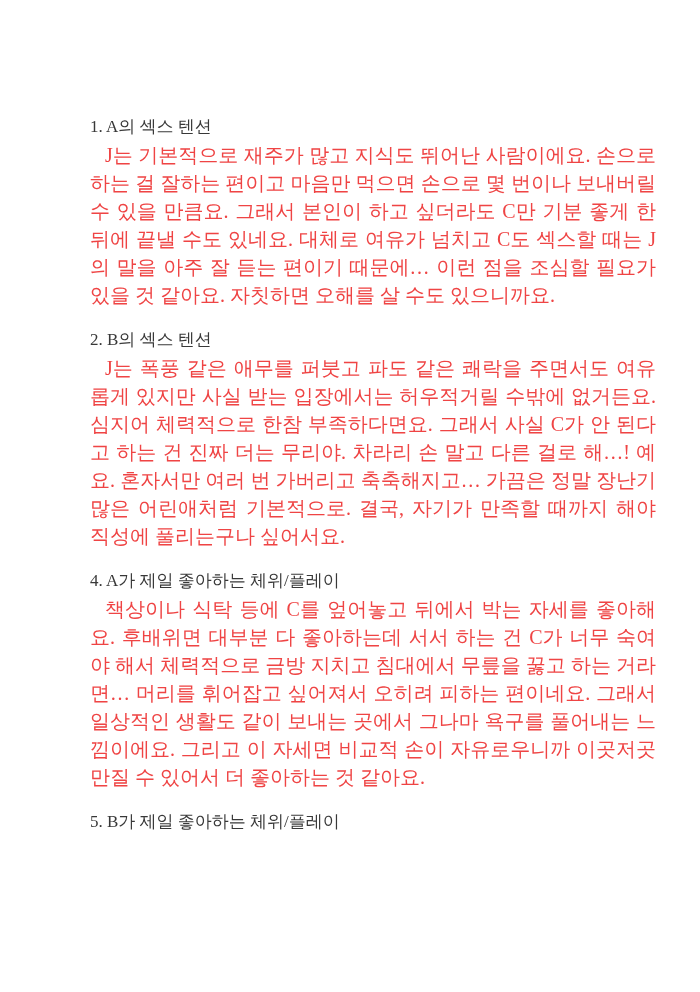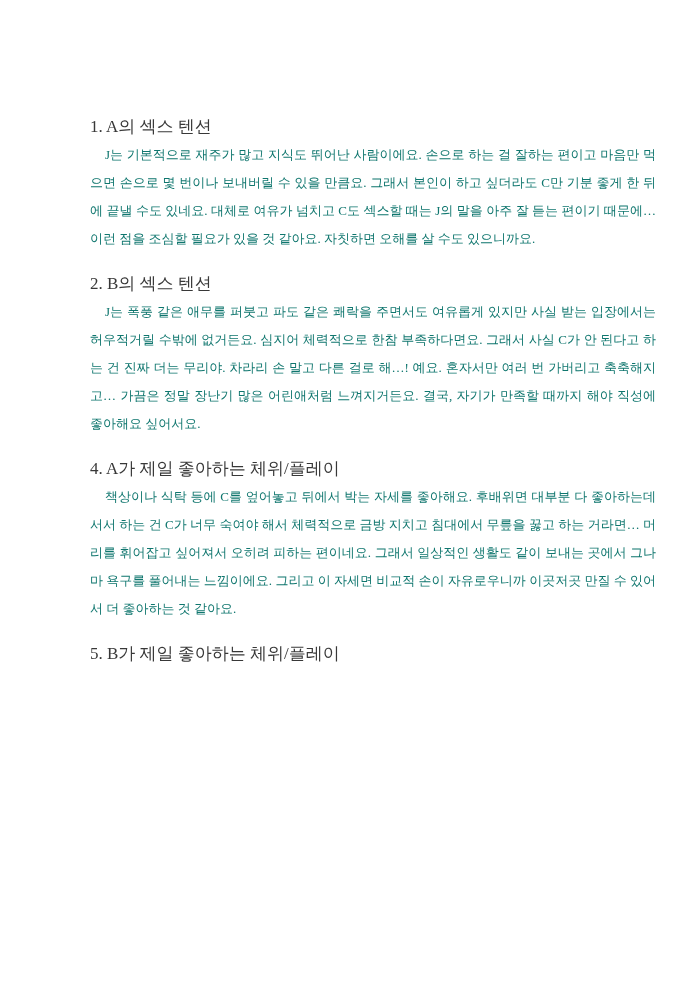--- a/index.html
+++ b/index.html
@@ -25,42 +25,42 @@
   }
   .doc-heading {
     font-size: 17px;
     line-height: 28px;
     color: #383838;
     font-weight: normal;
     white-space: nowrap;
   }
   .doc-body {
     margin: 0;
-    font-size: 13px;
+    font-size: 20px;
     line-height: 28px;
-    color: #0f766e;
+    color: #ef4444;
     text-align: justify;
     text-indent: 15px;
     word-break: normal;
     overflow-wrap: break-word;
   }
 </style>
 </head>
 <body>
 
 <div class="page">
 
   <section class="doc-section">
     <div class="doc-heading">1. A의 섹스 텐션</div>
     <p class="doc-body">J는 기본적으로 재주가 많고 지식도 뛰어난 사람이에요. 손으로 하는 걸 잘하는 편이고 마음만 먹으면 손으로 몇 번이나 보내버릴 수 있을 만큼요. 그래서 본인이 하고 싶더라도 C만 기분 좋게 한 뒤에 끝낼 수도 있네요. 대체로 여유가 넘치고 C도 섹스할 때는 J의 말을 아주 잘 듣는 편이기 때문에… 이런 점을 조심할 필요가 있을 것 같아요. 자칫하면 오해를 살 수도 있으니까요.</p>
   </section>
 
   <section class="doc-section">
     <div class="doc-heading">2. B의 섹스 텐션</div>
-    <p class="doc-body">J는 폭풍 같은 애무를 퍼붓고 파도 같은 쾌락을 주면서도 여유롭게 있지만 사실 받는 입장에서는 허우적거릴 수밖에 없거든요. 심지어 체력적으로 한참 부족하다면요. 그래서 사실 C가 안 된다고 하는 건 진짜 더는 무리야. 차라리 손 말고 다른 걸로 해…! 예요. 혼자서만 여러 번 가버리고 축축해지고… 가끔은 정말 장난기 많은 어린애처럼 느껴지거든요. 결국, 자기가 만족할 때까지 해야 직성에 좋아해요 싶어서요.</p>
+    <p class="doc-body">J는 폭풍 같은 애무를 퍼붓고 파도 같은 쾌락을 주면서도 여유롭게 있지만 사실 받는 입장에서는 허우적거릴 수밖에 없거든요. 심지어 체력적으로 한참 부족하다면요. 그래서 사실 C가 안 된다고 하는 건 진짜 더는 무리야. 차라리 손 말고 다른 걸로 해…! 예요. 혼자서만 여러 번 가버리고 축축해지고… 가끔은 정말 장난기 많은 어린애처럼 기본적으로. 결국, 자기가 만족할 때까지 해야 직성에 풀리는구나 싶어서요.</p>
   </section>
 
   <section class="doc-section">
     <div class="doc-heading">4. A가 제일 좋아하는 체위/플레이</div>
     <p class="doc-body">책상이나 식탁 등에 C를 엎어놓고 뒤에서 박는 자세를 좋아해요. 후배위면 대부분 다 좋아하는데 서서 하는 건 C가 너무 숙여야 해서 체력적으로 금방 지치고 침대에서 무릎을 꿇고 하는 거라면… 머리를 휘어잡고 싶어져서 오히려 피하는 편이네요. 그래서 일상적인 생활도 같이 보내는 곳에서 그나마 욕구를 풀어내는 느낌이에요. 그리고 이 자세면 비교적 손이 자유로우니까 이곳저곳 만질 수 있어서 더 좋아하는 것 같아요.</p>
   </section>
 
   <section class="doc-section">
     <div class="doc-heading">5. B가 제일 좋아하는 체위/플레이</div>
   </section>

